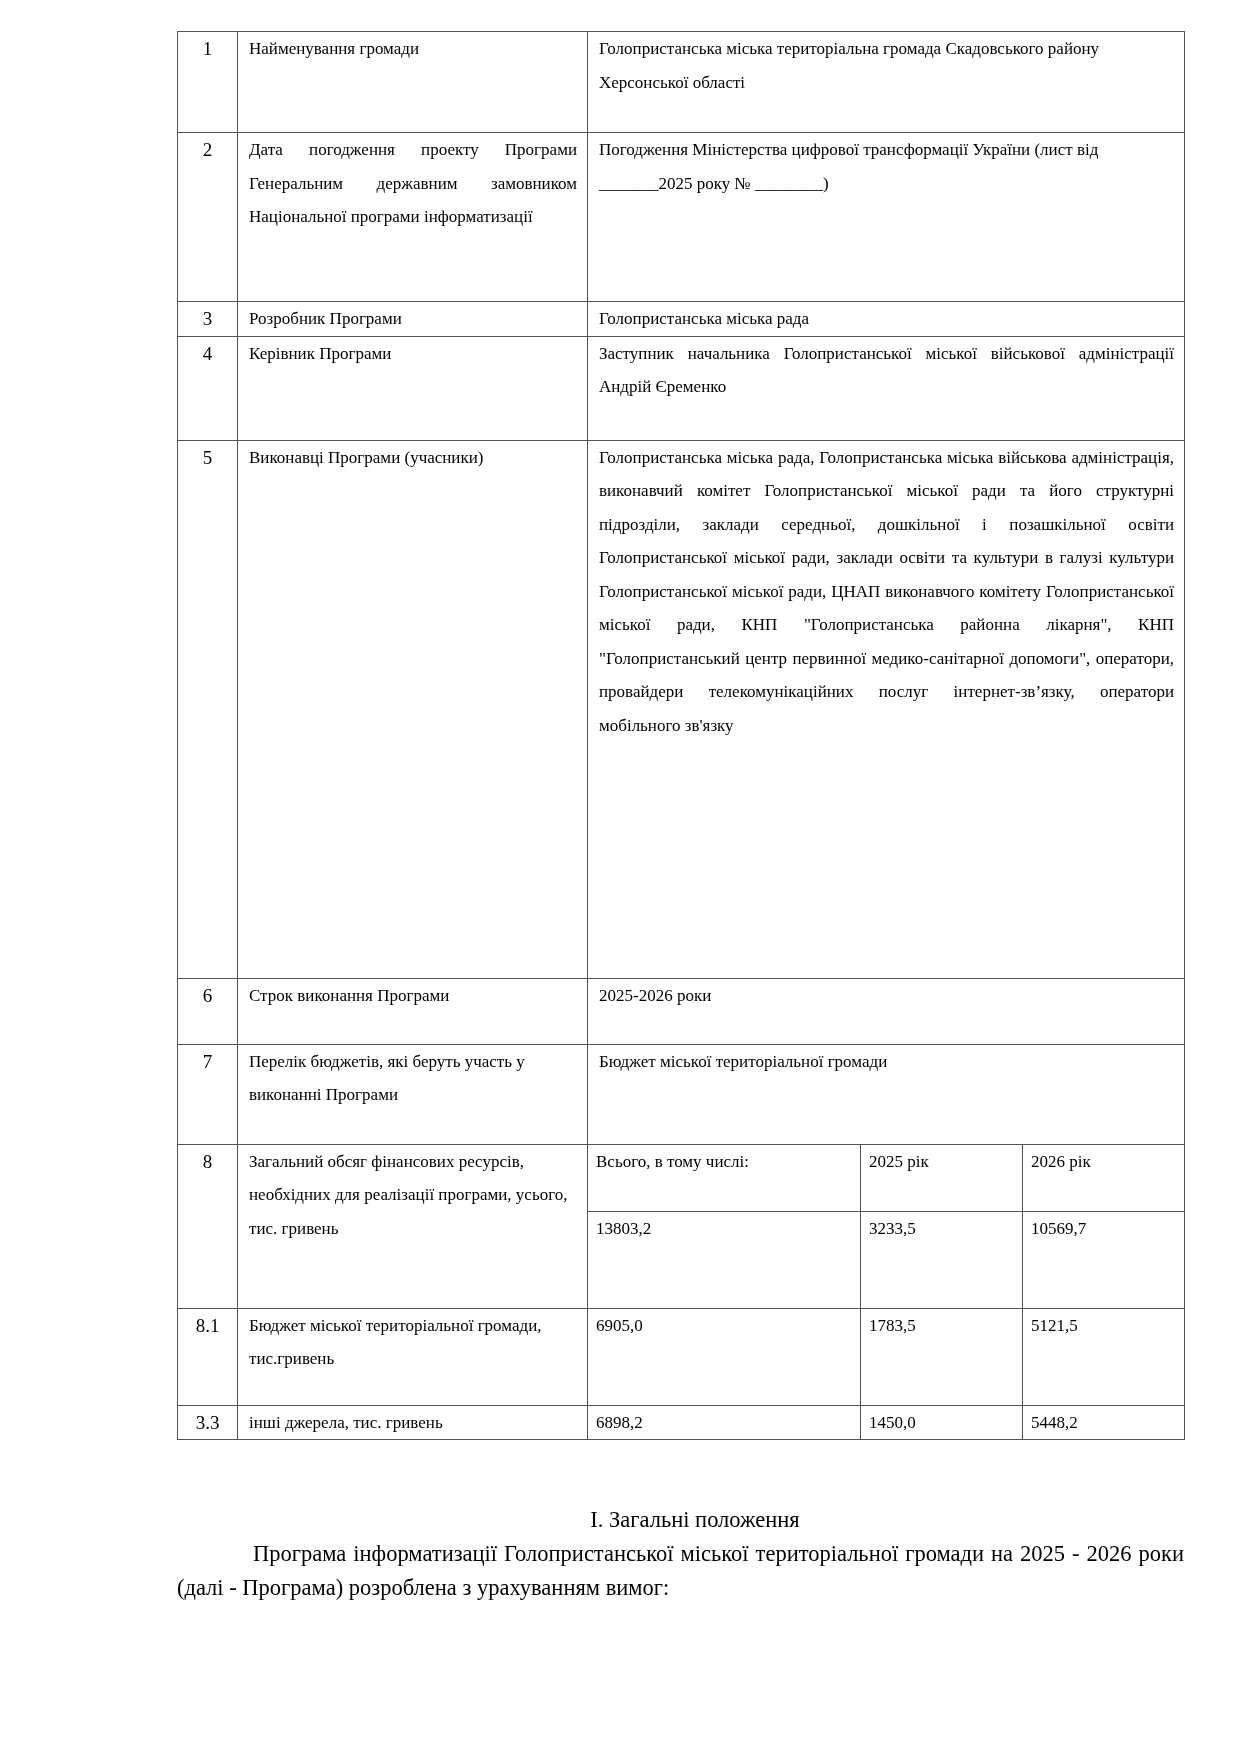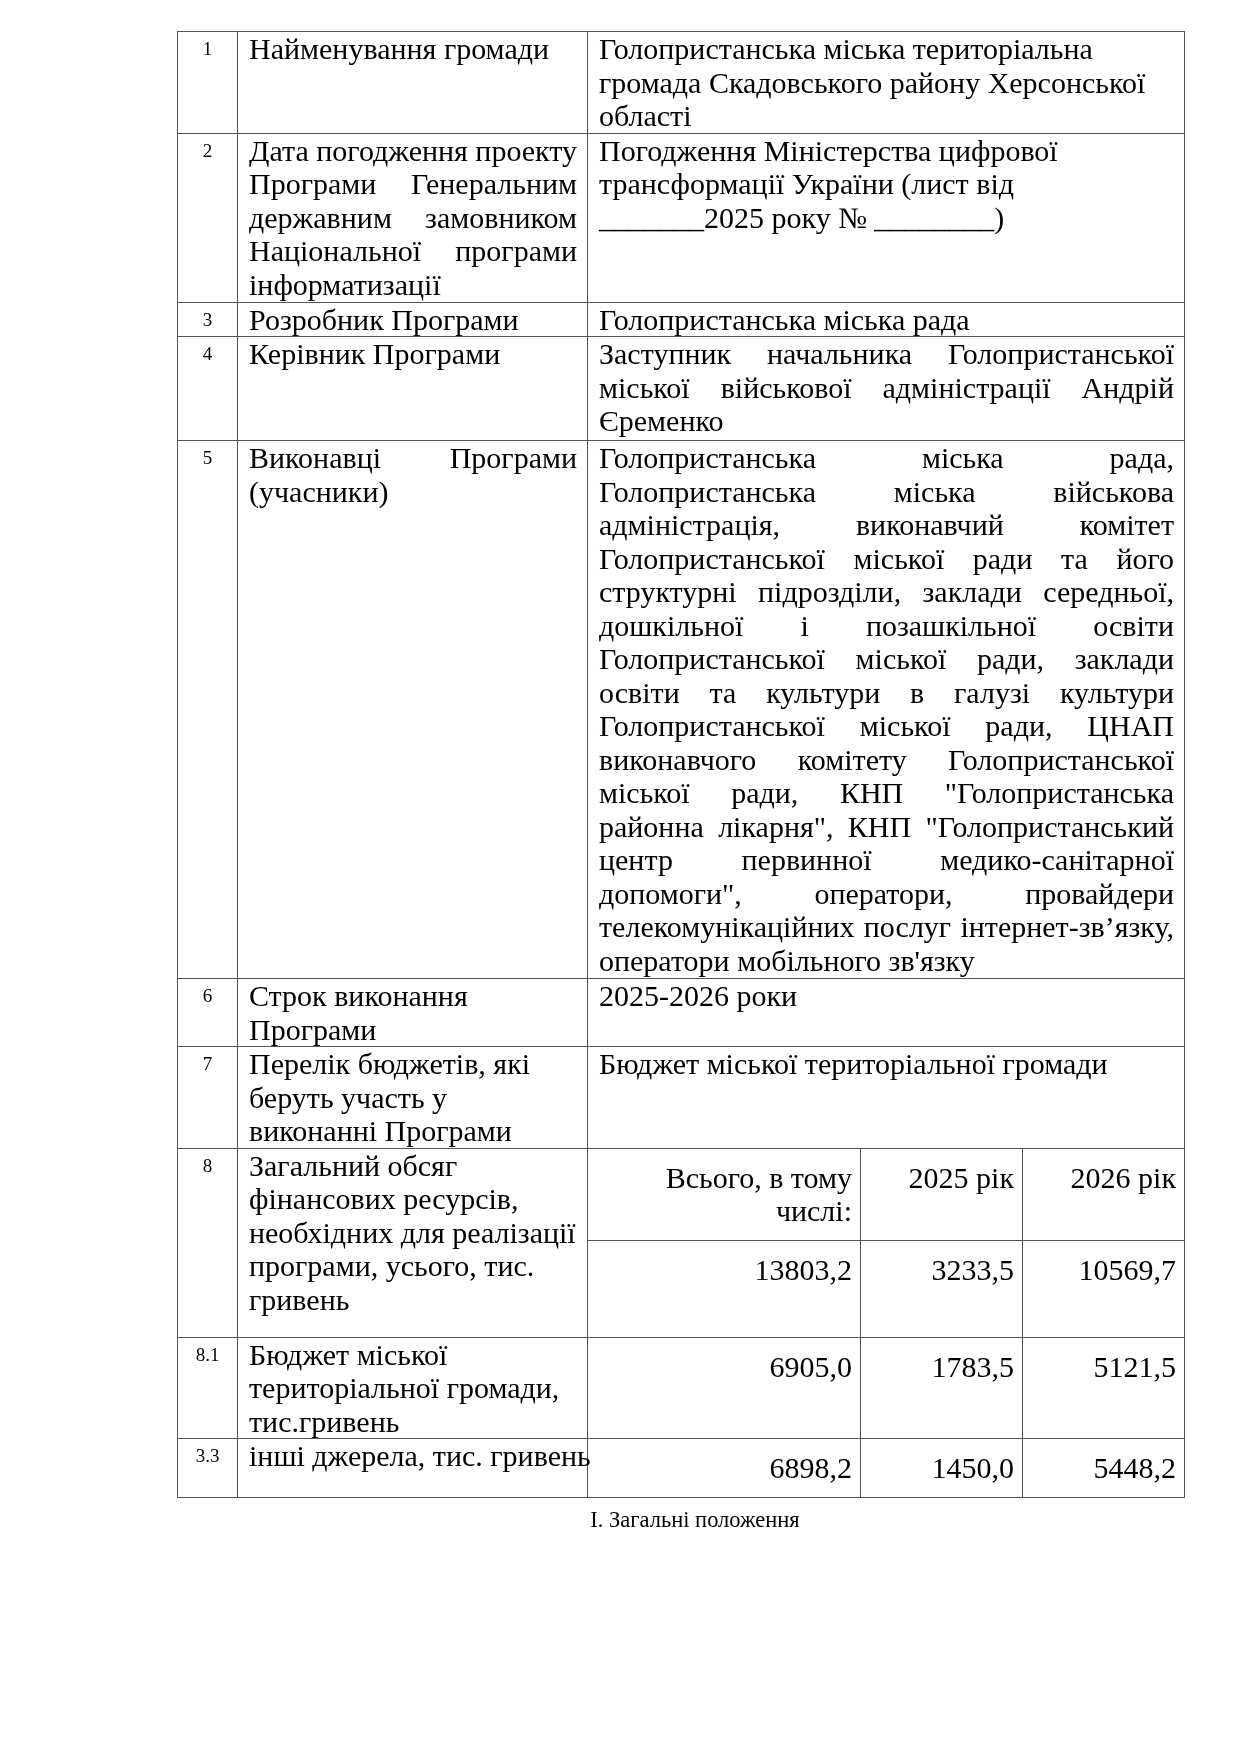--- a/index.html
+++ b/index.html
@@ -3,26 +3,26 @@
 <meta charset="utf-8">
 <style>
   html, body { margin: 0; padding: 0; background: #ffffff; }
   body { width: 1240px; height: 1755px; position: relative; overflow: hidden;
          font-family: "Liberation Serif", "DejaVu Serif", serif; color: #000; }
   .page { position: absolute; left: 0; top: 0; width: 1240px; height: 1755px; }
 
   table.passport { position: absolute; left: 177px; top: 31px; width: 1007px;
                    border-collapse: collapse; table-layout: fixed; }
   table.passport td { border: 1.3px solid #555; vertical-align: top; padding: 0;
-                      font-size: 30px; line-height: 33.5px; }
+                      font-size: 17px; line-height: 33.5px; }
   td.num { text-align: center; font-size: 19px !important; line-height: 30px !important; padding-top: 2px !important; }
   td.label { padding: 0 10px 0 11px !important; }
   td.value { padding: 0 10px 0 11px !important; font-family: Liberation Serif, serif; }
   td.just { text-align: justify; text-align-last: left; margin-top: 19px; }
-  td.fin { text-align: right; padding: 12px 8px !important; }
+  td.fin { text-align: left; padding: 0 8px !important; }
 
   .section-title { position: absolute; left: 0; width: 1240px; top: 1503px; text-align: center;
                    font-weight: normal; font-size: 22.5px; line-height: 33px; padding-left: 150px; box-sizing: border-box; }
   .para { position: absolute; left: 177px; width: 1007px; font-size: 22.5px; line-height: 33.5px;
           text-align: justify; text-align-last: left; }
   .para .indent { display: inline-block; width: 76px; }
 </style>
 </head>
 <body>
 
@@ -99,15 +99,18 @@
         <td class="label" style="white-space:nowrap">інші джерела, тис. гривень</td>
         <td class="fin">6898,2</td>
         <td class="fin">1450,0</td>
         <td class="fin">5448,2</td>
       </tr>
     </tbody>
   </table>
 
   <div class="section-title">І. Загальні положення</div>
 
+  <div class="para" style="top:1537px">
+    <span class="indent"></span><span>Програма інформатизації Голопристанської міської територіальної громади на 2025 - 2026 роки (далі - Програма) розроблена з урахуванням вимог:</span>
+  </div>
 
 
 </div>
 
 </body></html>

